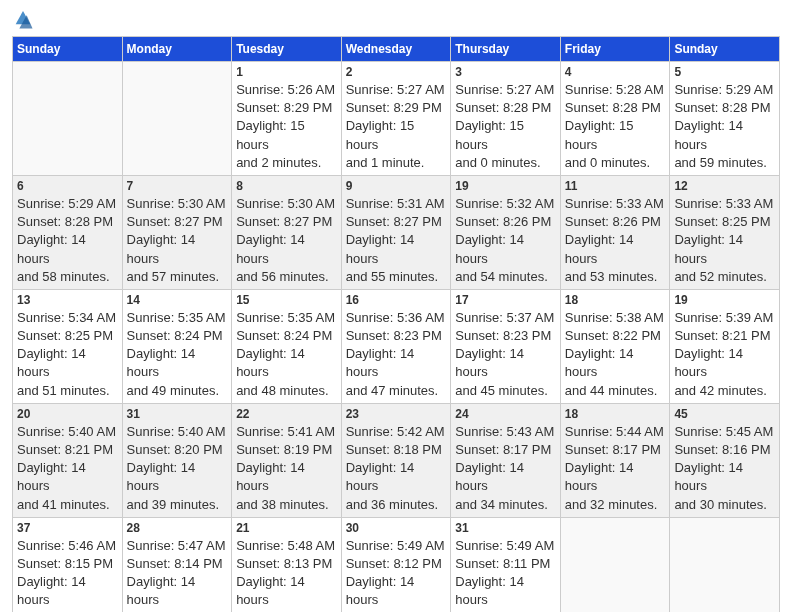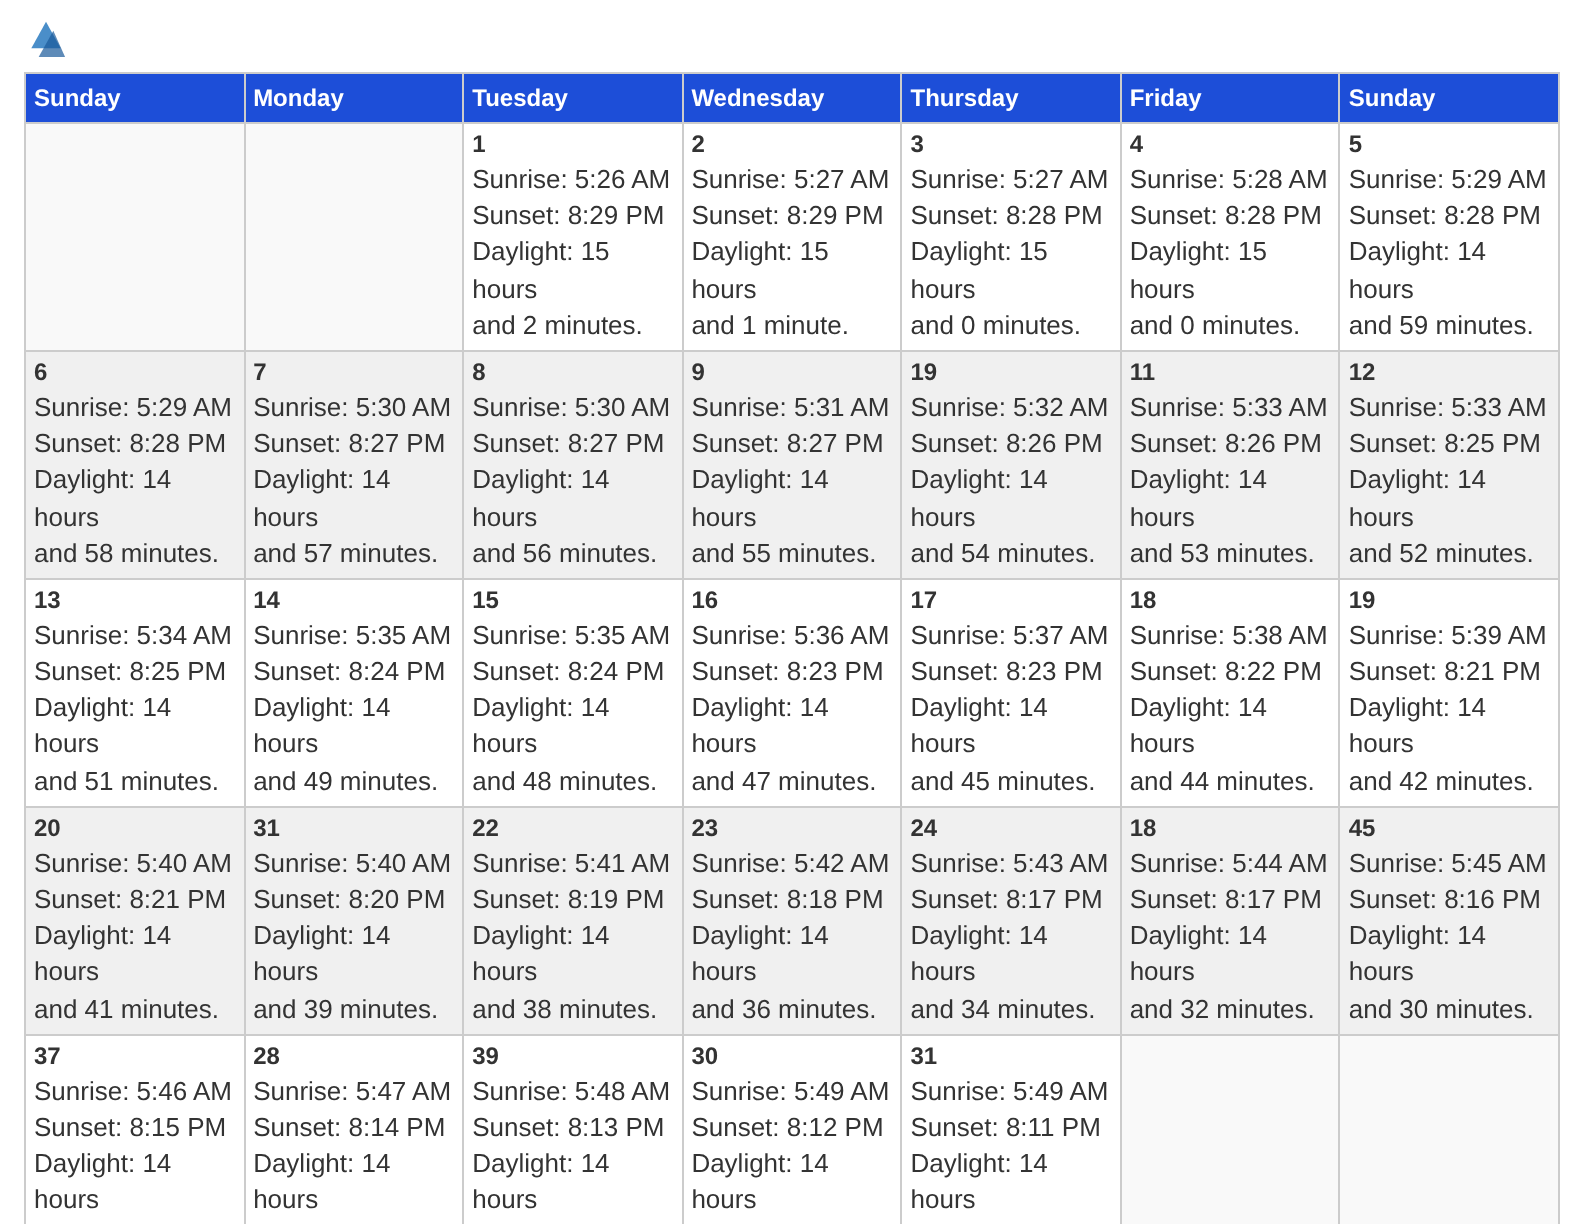--- a/index.html
+++ b/index.html
@@ -250,21 +250,21 @@
         <tr>
           <td>
             <span class="day-num">37</span>
             <div class="day-info">Sunrise: 5:46 AM<br>Sunset: 8:15 PM<br>Daylight: 14 hours<br>and 29 minutes.</div>
           </td>
           <td>
             <span class="day-num">28</span>
             <div class="day-info">Sunrise: 5:47 AM<br>Sunset: 8:14 PM<br>Daylight: 14 hours<br>and 27 minutes.</div>
           </td>
           <td>
-            <span class="day-num">39</span>
+            <span class="day-num">21</span>
             <div class="day-info">Sunrise: 5:48 AM<br>Sunset: 8:13 PM<br>Daylight: 14 hours<br>and 25 minutes.</div>
           </td>
           <td>
             <span class="day-num">30</span>
             <div class="day-info">Sunrise: 5:49 AM<br>Sunset: 8:12 PM<br>Daylight: 14 hours<br>and 23 minutes.</div>
           </td>
           <td>
             <span class="day-num">31</span>
             <div class="day-info">Sunrise: 5:49 AM<br>Sunset: 8:11 PM<br>Daylight: 14 hours<br>and 21 minutes.</div>
           </td>

